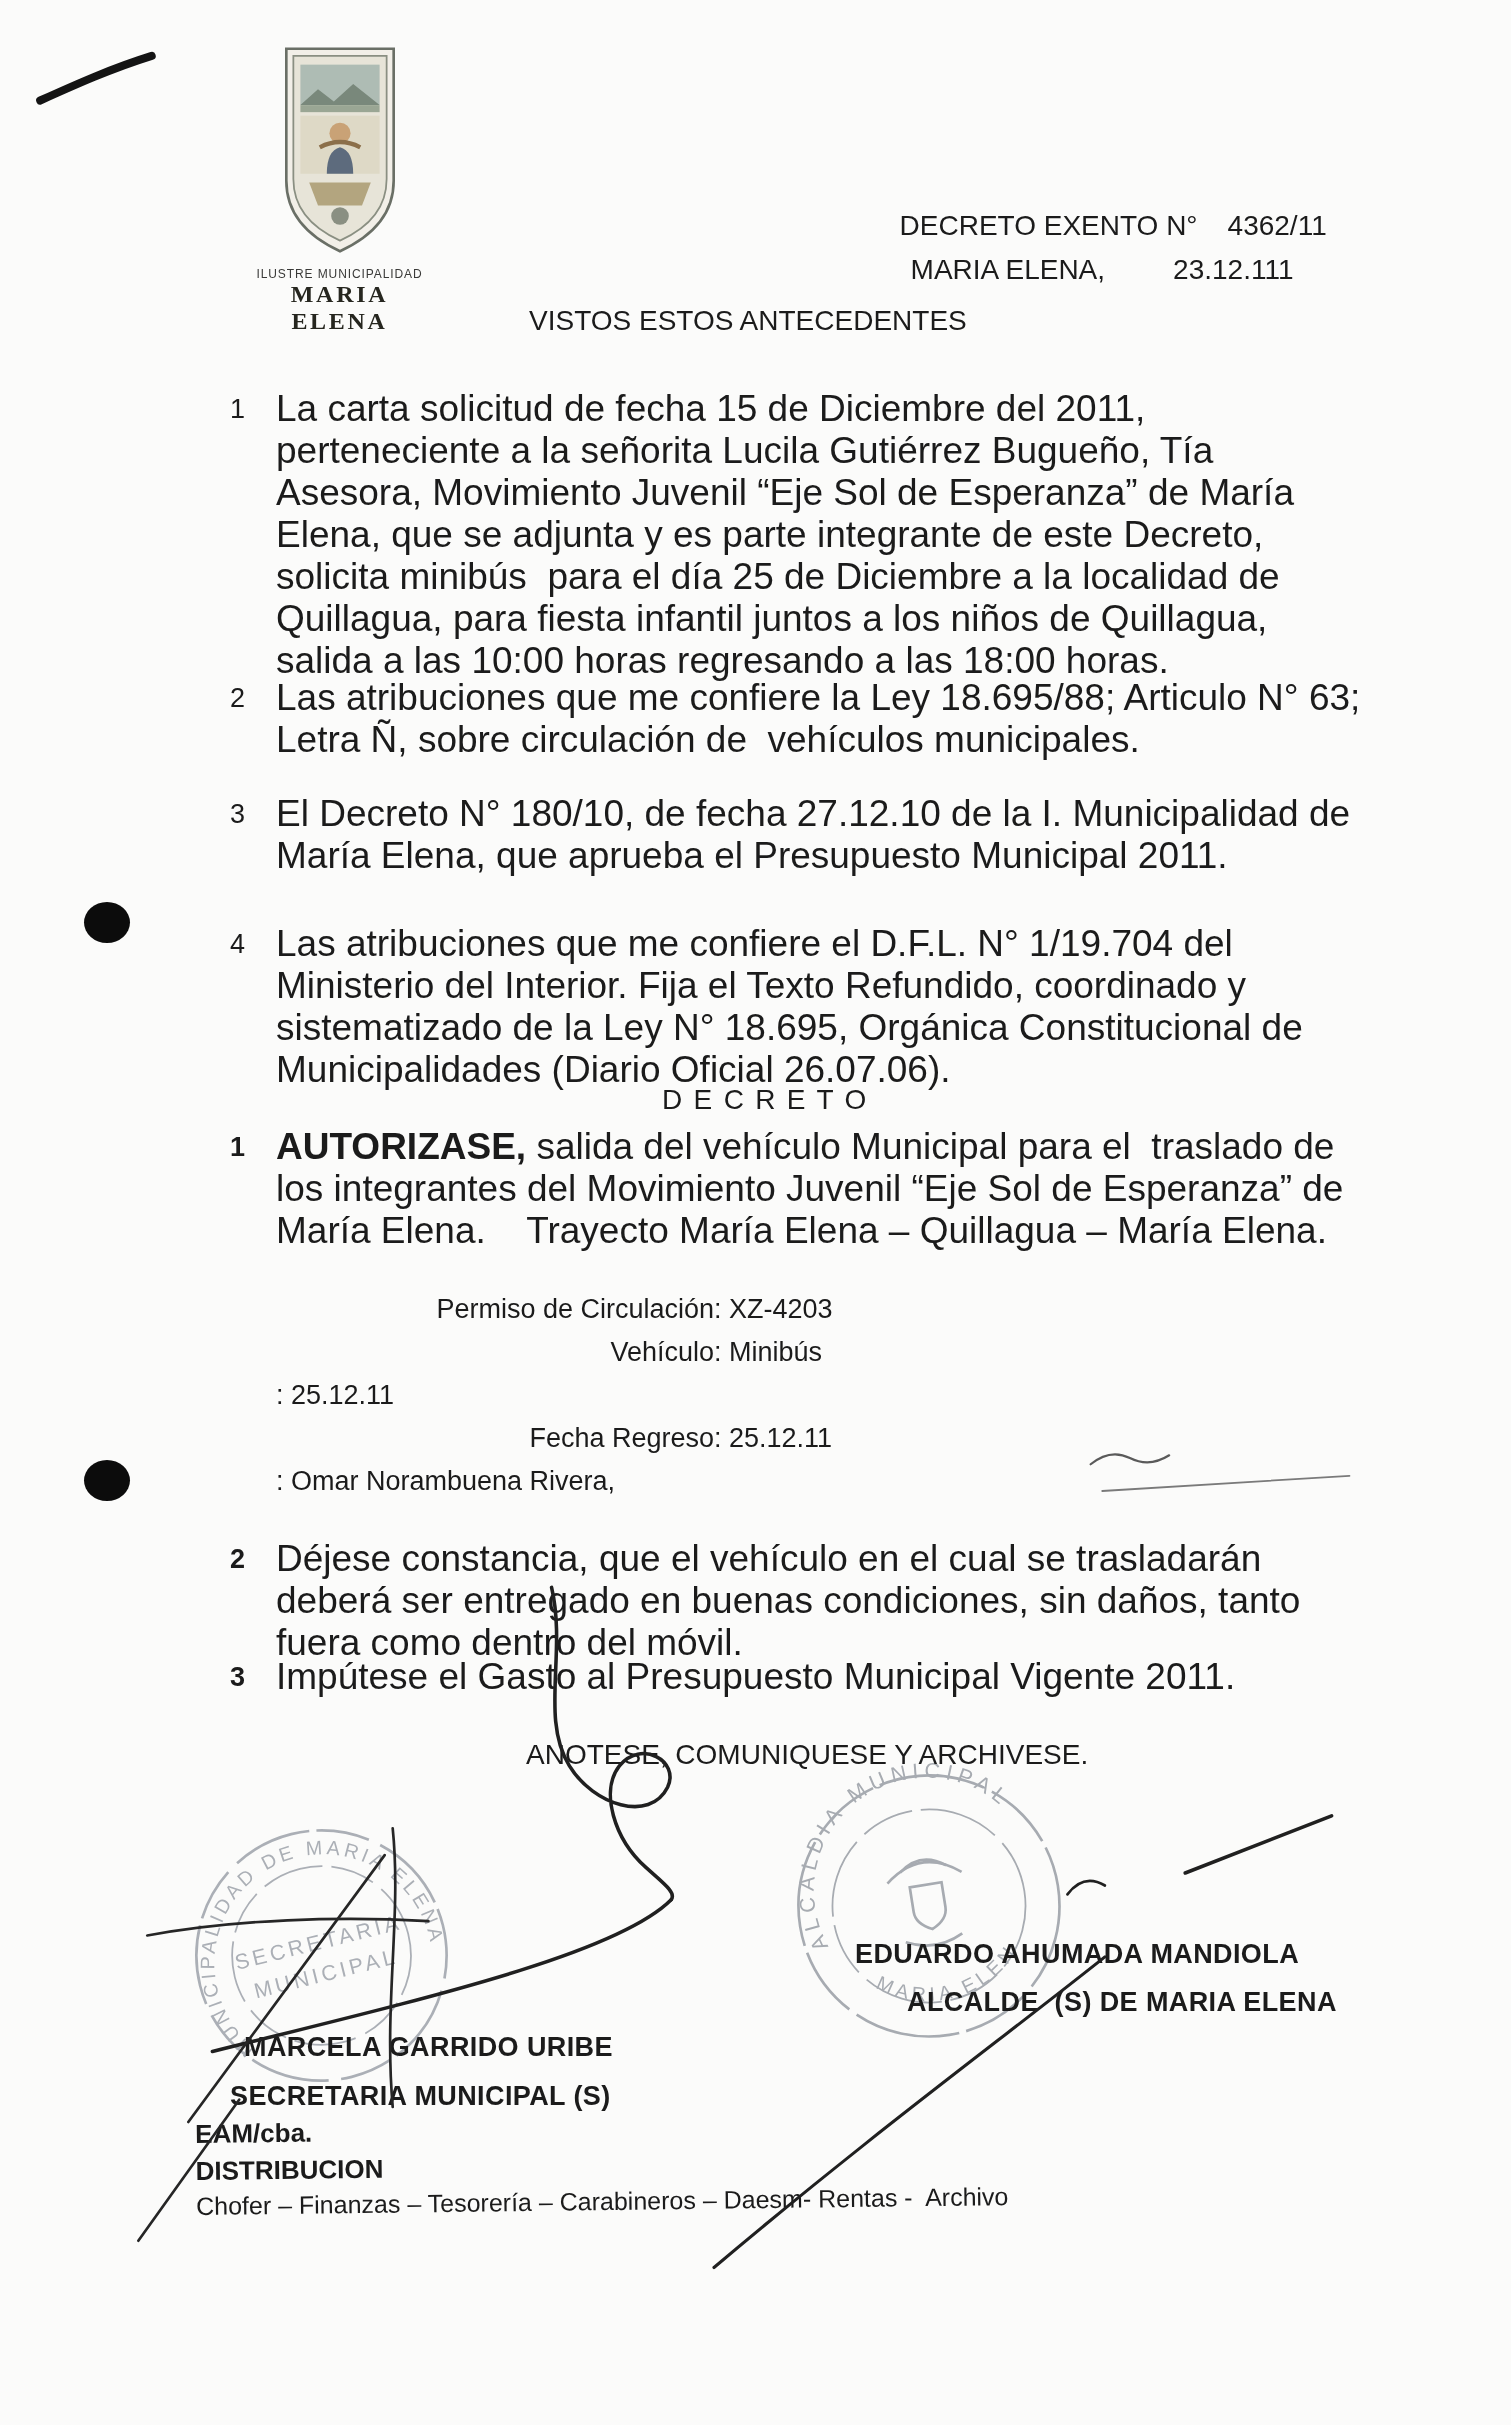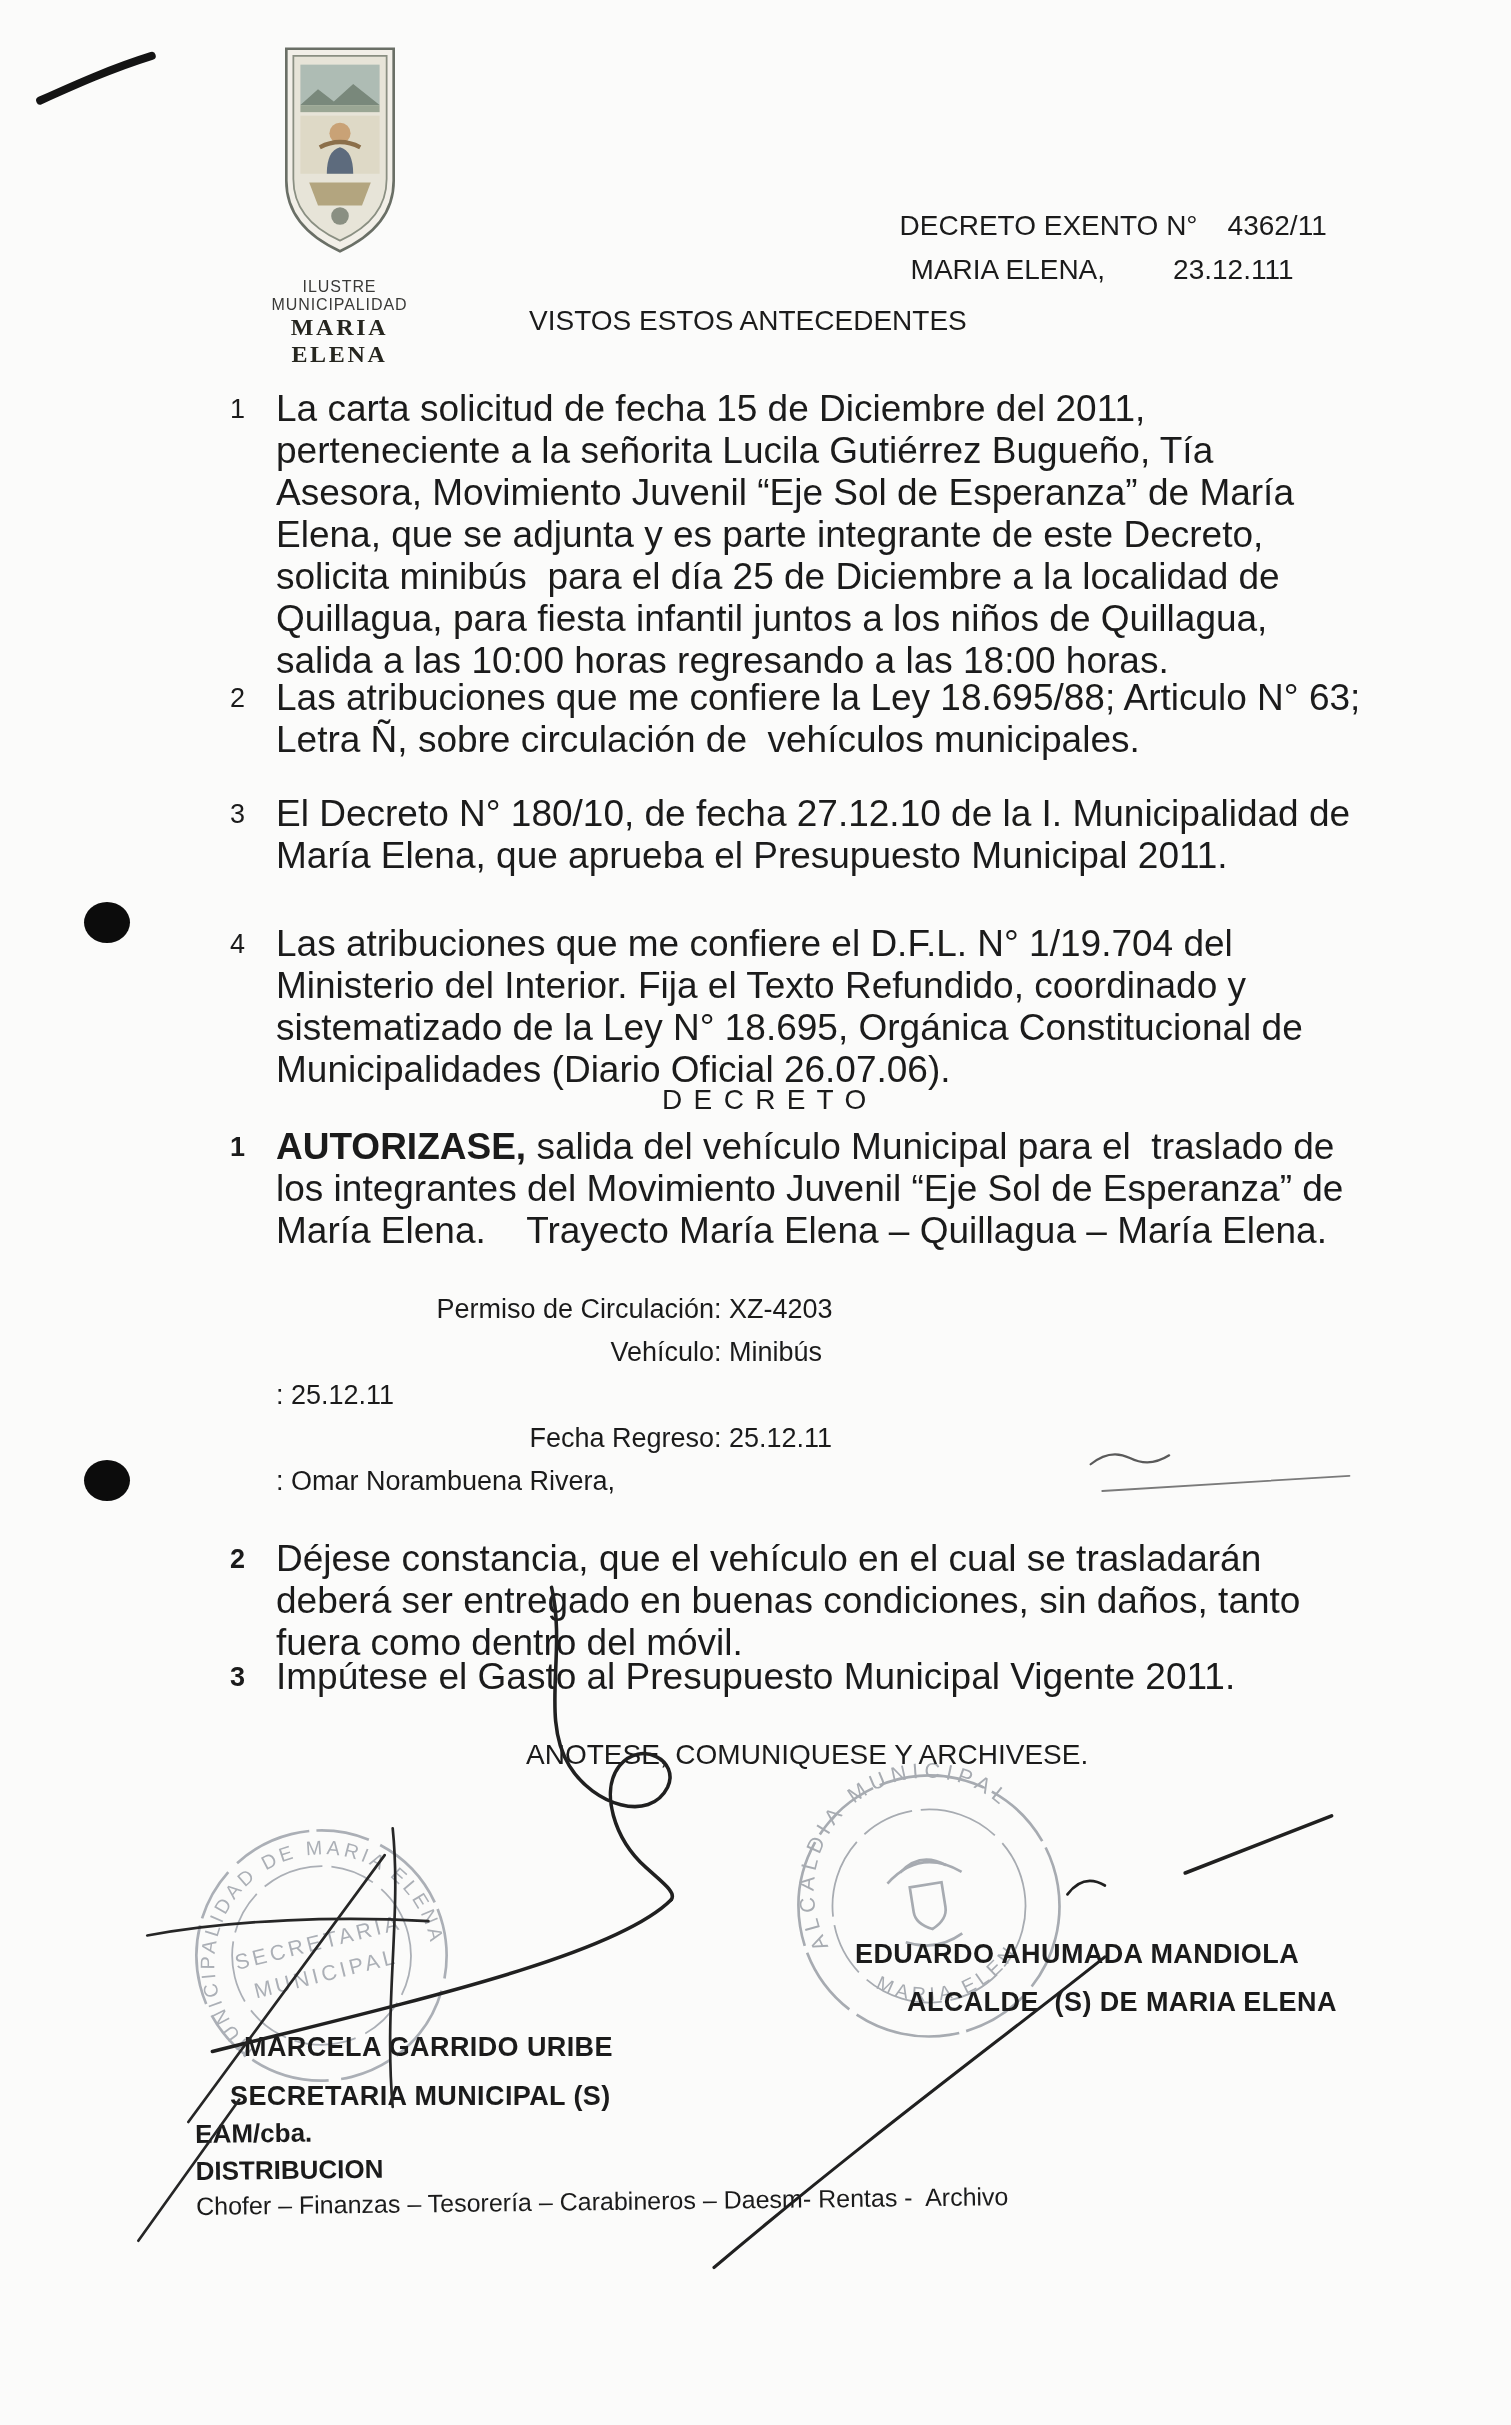--- a/index.html
+++ b/index.html
@@ -14,21 +14,21 @@
   .num{position:absolute;left:0;top:0;font-size:27px;line-height:42px}
   .item-text{margin-left:46px;width:1085px}
   .hdr{font-size:28px;font-weight:400;line-height:34px;white-space:pre}
   .title{font-size:28px;font-weight:400}
   .detail-row{display:flex;height:43px;font-size:27px}
   .detail-label{width:438px}
   .sig-name{font-size:27px;font-weight:700;letter-spacing:0.4px;white-space:pre}
   .footer-line{font-size:25px;white-space:pre}
   .hole{position:absolute;width:46px;height:41px;background:#0c0c0c;border-radius:50%;z-index:5}
   .crest-wrap{position:absolute;left:250px;top:43px;width:179px;text-align:center}
-  .crest-small{font-size:16px;letter-spacing:0.9px;color:#3a3a38;margin-top:18px}
+  .crest-small{font-size:12px;letter-spacing:0.9px;color:#3a3a38;margin-top:7px}
   .crest-big{font-family:"Liberation Serif",serif;font-size:24px;font-weight:700;letter-spacing:2.7px;color:#26261f}
   .stamp{position:absolute;z-index:1;opacity:.72}
   .ink{position:absolute;left:0;top:0;z-index:6;pointer-events:none}
   .txt{z-index:2}
   svg text{font-family:"Liberation Sans",sans-serif}
 </style>
 </head>
 <body>
 
 <div class="crest-wrap">

